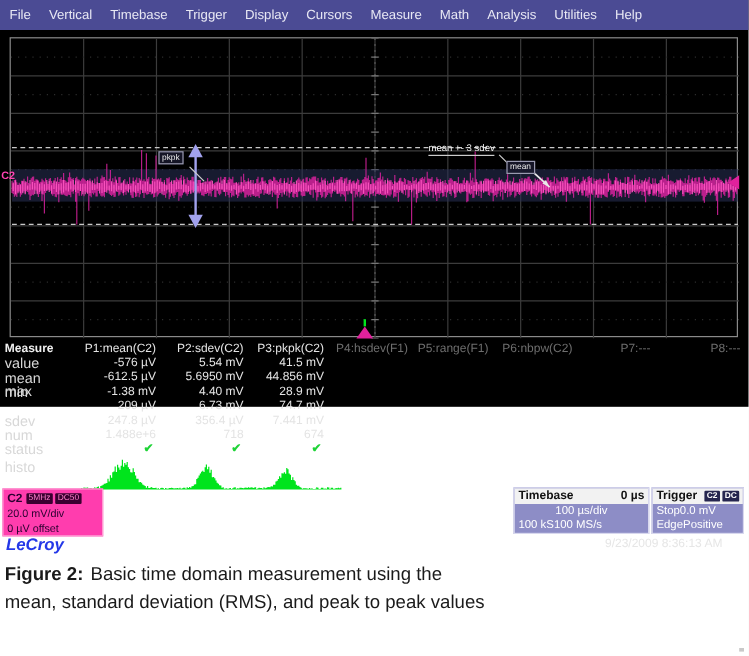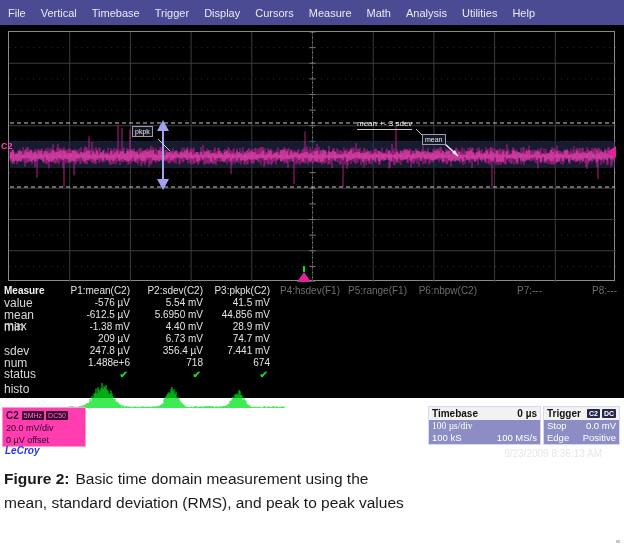--- a/index.html
+++ b/index.html
@@ -2,21 +2,21 @@
 <html><head>
 <meta charset="utf-8">
 <style>
   * { margin:0; padding:0; box-sizing:border-box; }
   html,body { background:#fff; }
   #stage {
     position:relative; width:624px; height:547px; overflow:hidden;
     font-family:"Liberation Sans", sans-serif; background:#ffffff;
   }
   
-  #scope { position:absolute; left:0; top:0; width:624px; height:398px; background:#000; }
+  #scope { position:absolute; left:0; top:0; width:624px; height:339px; background:#000; }
   #menubar {
     position:absolute; left:0; top:0; width:624px; height:25px;
     background:#4b4b94; display:flex; align-items:center; padding-left:8px;
   }
   .menu-item { color:#e8e8f4; font-size:11px; margin-right:15px; cursor:default; white-space:nowrap; }
   #gridwrap { position:absolute; left:8px; top:31px; width:607px; height:250px; border:1px solid #8a8a8a; background:#000; }
   #gridsvg { position:absolute; left:0; top:0; }
   .ann-box {
     position:absolute; color:#e8e8e8; font-size:7px; line-height:9px;
     border:1px solid #9a9ab0; background:rgba(25,25,45,0.85); padding:0 2px; white-space:nowrap;
@@ -46,30 +46,30 @@
   #histo-svg { position:absolute; left:62px; top:383px; }
   
   #chanbox {
     position:absolute; left:2px; top:407px; width:84px; height:40px;
     background:#ff3dae; border:1px solid #ff9ad2; padding:1px 3px; color:#2a0030;
   }
   #chanbox .row1 { display:flex; align-items:center; height:13px; }
   #chan-label { font-size:10px; font-weight:bold; margin-right:3px; }
   .chan-badge { background:#3a0030; color:#ff7ecb; font-size:7px; line-height:9px; padding:0 2px; margin-right:2px; border-radius:1px; }
   #chanbox .rowr { text-align:left; font-size:9px; line-height:12px; }
-  #brand { position:absolute; left:5px; top:445px; color:#2438e8; font-size:10px; font-weight:bold; font-style:italic; }
+  #brand { position:absolute; left:5px; top:445px; color:#2438e8; font-size:14px; font-weight:bold; font-style:italic; }
   .infobox { position:absolute; top:406px; border:1px solid #d8d8ee; background:#8d8dc6; }
   #timebase-box { left:428px; width:113px; }
   #trigger-box { left:543px; width:77px; }
   .infohead {
     display:flex; justify-content:space-between; align-items:center;
     background:#f2f2f2; color:#111; font-size:10px; font-weight:bold; height:13px; padding:0 3px;
   }
-  .inforow { display:flex; justify-content:space-between; color:#fff; font-size:9.5px; height:12px; line-height:12px; padding:0 3px; }
-  .inforow.right { justify-content:flex-start;font-family:Liberation Serif, serif; }
+  .inforow { display:flex; color:#fff; font-size:9.5px; height:12px; line-height:12px; padding:0 3px; }
+  .inforow.right { justify-content:center; }
   .trg-badge { background:#26264f; color:#fff; font-size:7px; line-height:9px; padding:0 2px; margin-left:2px; border-radius:1px; font-weight:bold; }
   #datetime { position:absolute; left:460px; top:448px; width:142px; text-align:right; color:#e6e6e6; font-size:10px; }
   
   #caption { position:absolute; left:4px; top:467px; width:540px; color:#1a1a1a; font-size:15.5px; }
   #caption .cap-line { line-height:24px; }
   #caption .cap-label { font-weight:bold; margin-right:6px; }
   #artifact { position:absolute; left:616px; top:540px; width:4px; height:3px; background:#c9c9c9; }
 </style>
 </head>
 <body>

